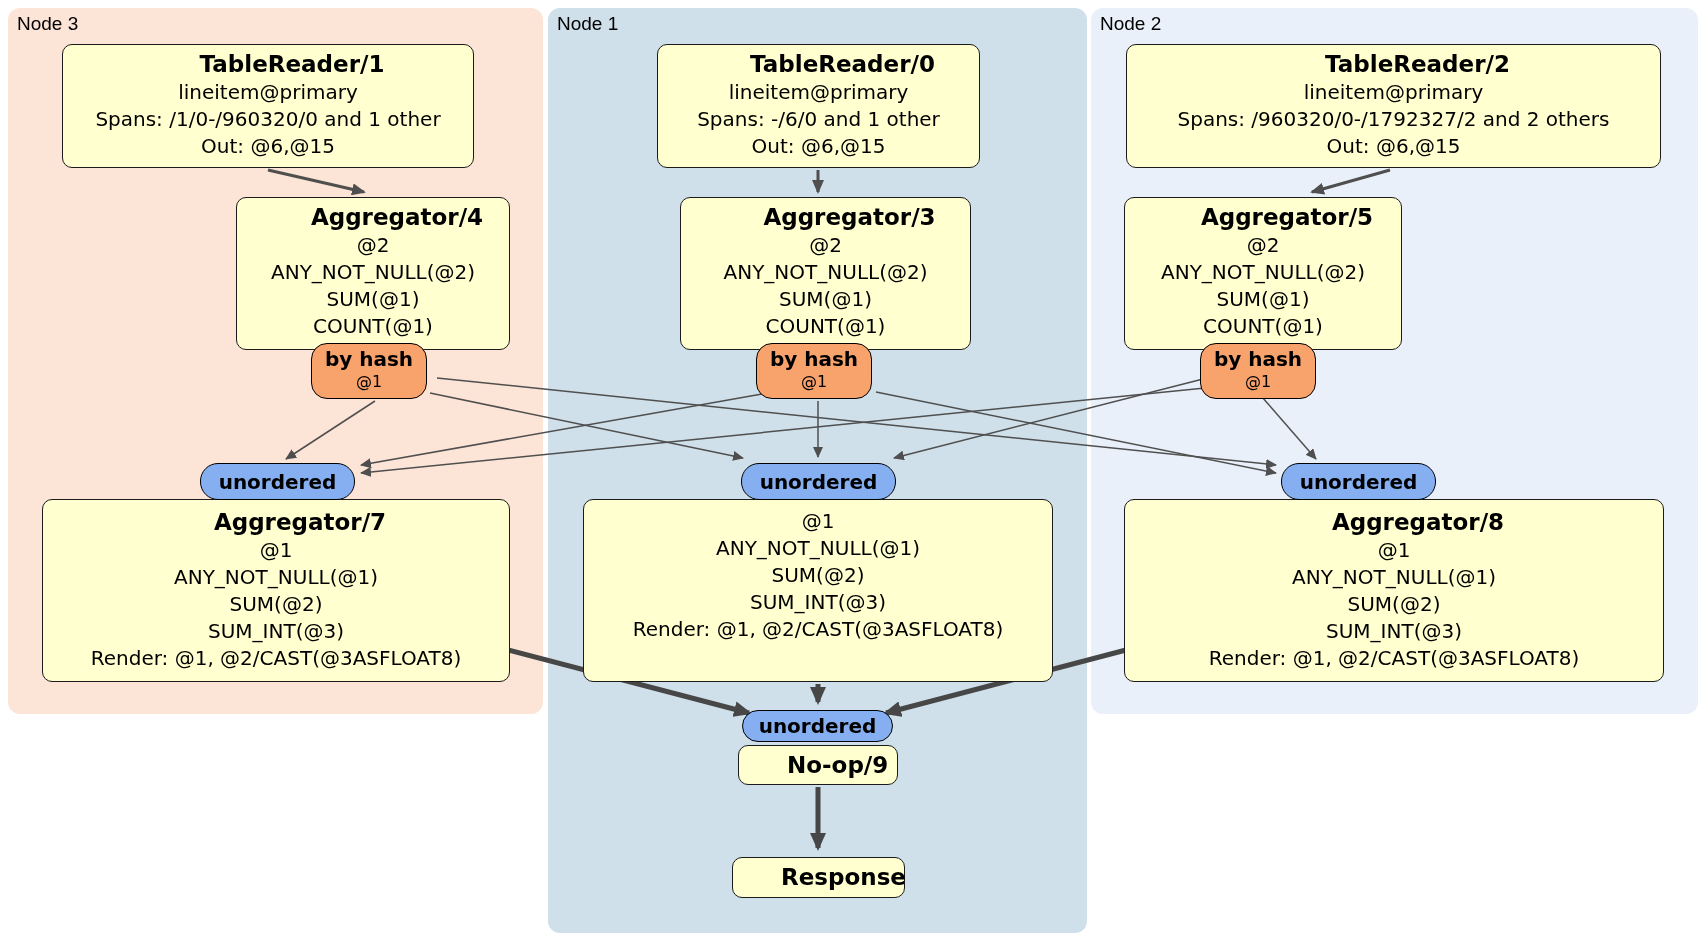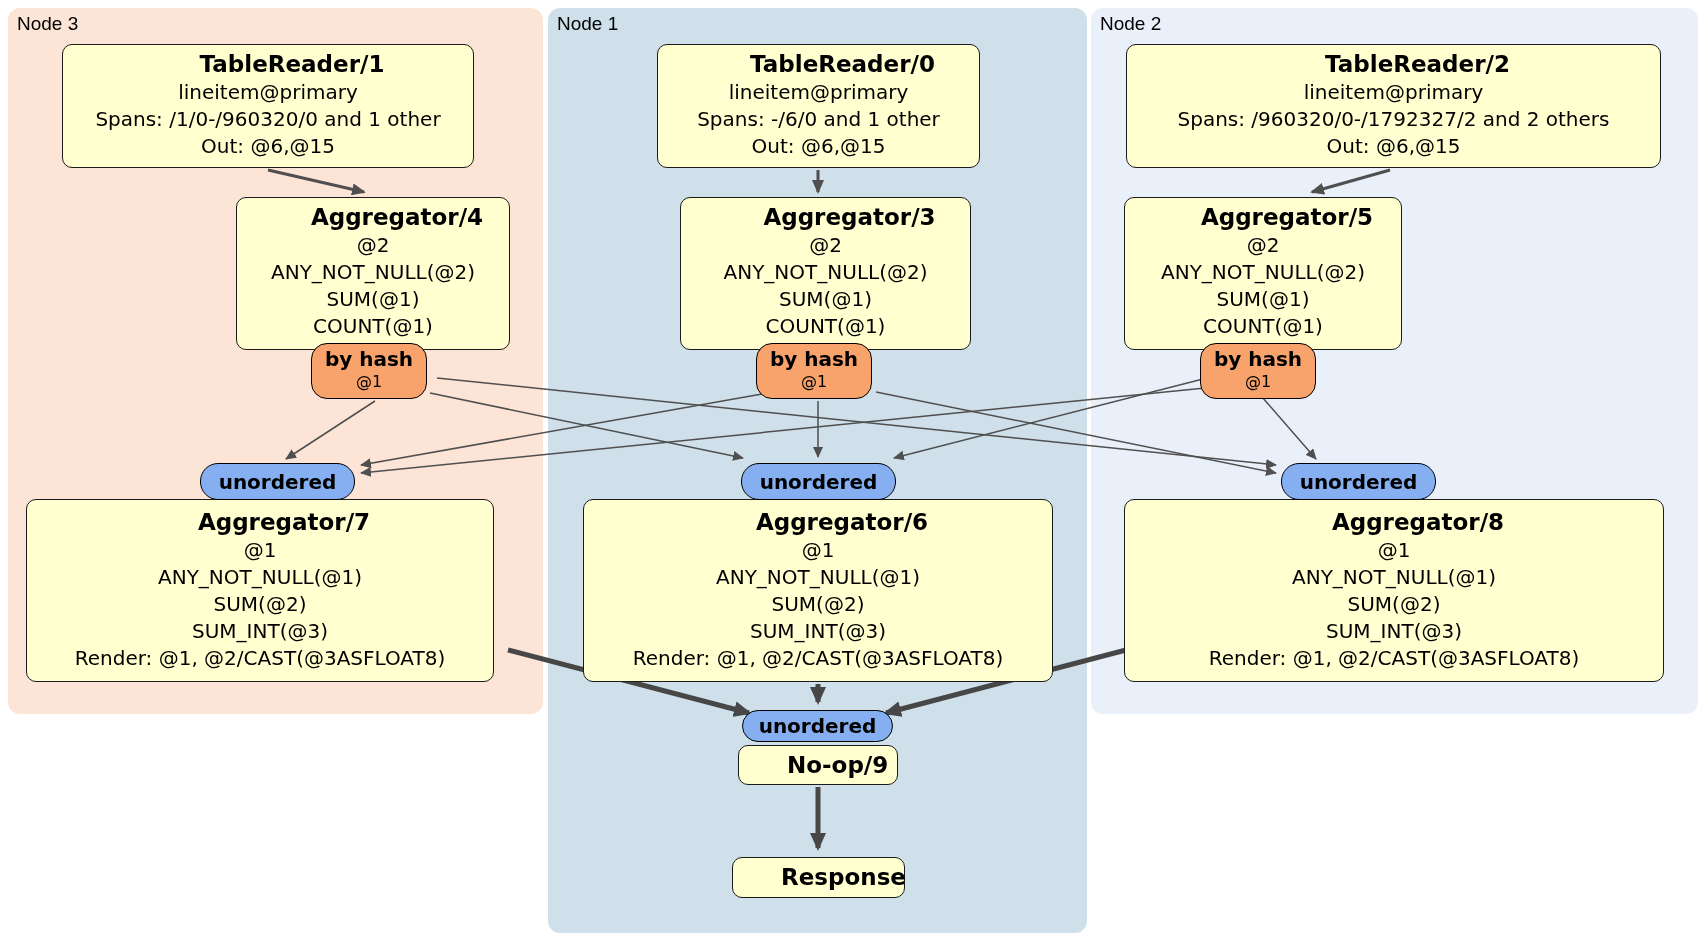--- a/index.html
+++ b/index.html
@@ -165,31 +165,30 @@
   <div class="sync-pill" style="left:200px; top:463px;">
     <span>unordered</span>
   </div>
   <div class="sync-pill" style="left:741px; top:463px;">
     <span>unordered</span>
   </div>
   <div class="sync-pill" style="left:1281px; top:463px;">
     <span>unordered</span>
   </div>
 
-  <div class="pbox" style="left:26px; top:499px; width:468px; height:183px; padding-top:8px;">
+  <div class="pbox" style="left:42px; top:499px; width:468px; height:183px; padding-top:8px;">
     <div class="t">Aggregator/7</div>
     <div class="l">@1</div>
     <div class="l">ANY_NOT_NULL(@1)</div>
     <div class="l">SUM(@2)</div>
     <div class="l">SUM_INT(@3)</div>
     <div class="l">Render: @1, @2/CAST(@3ASFLOAT8)</div>
   </div>
 
   <div class="pbox" style="left:583px; top:499px; width:470px; height:183px; padding-top:8px;">
-    <div class="t">Aggregator/6</div>
     <div class="l">@1</div>
     <div class="l">ANY_NOT_NULL(@1)</div>
     <div class="l">SUM(@2)</div>
     <div class="l">SUM_INT(@3)</div>
     <div class="l">Render: @1, @2/CAST(@3ASFLOAT8)</div>
   </div>
 
   <div class="pbox" style="left:1124px; top:499px; width:540px; height:183px; padding-top:8px;">
     <div class="t">Aggregator/8</div>
     <div class="l">@1</div>

